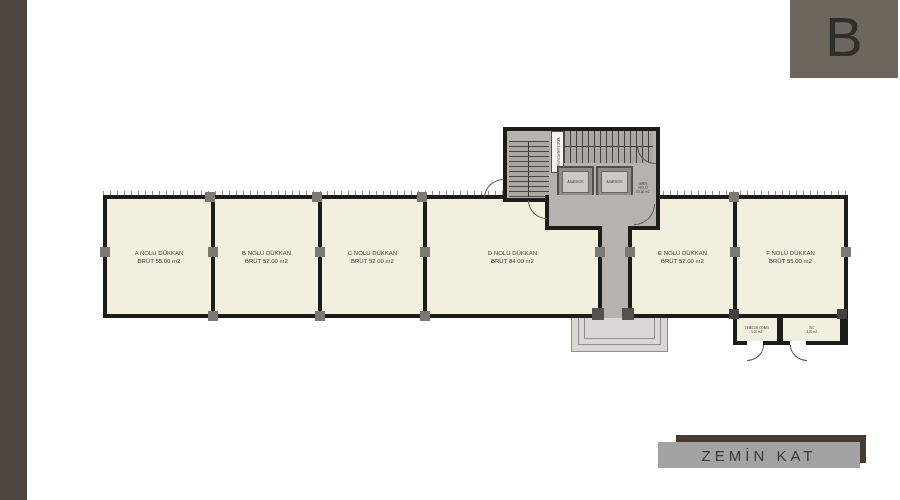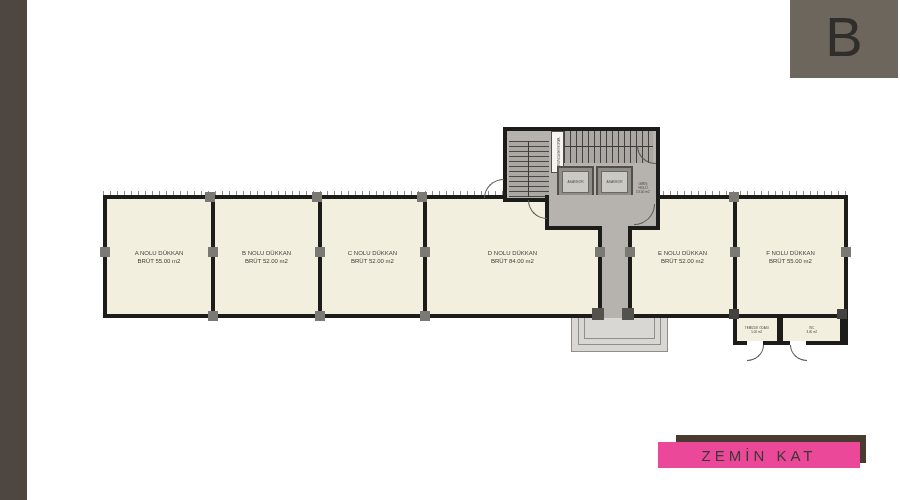--- a/index.html
+++ b/index.html
@@ -19,21 +19,21 @@
     display:flex;align-items:center;justify-content:center;
   }
   .block-badge span{
     font-size:56px;color:#2f2e2a;line-height:78px;transform:translateY(-2px);
   }
 
   
   .floor-plate{left:658px;top:435px;width:208px;height:34px;}
   .plate-back{position:absolute;left:18px;top:0;width:190px;height:28px;background:#4a3b30;}
   .plate-face{
-    position:absolute;left:0;top:7px;width:202px;height:26px;background:#ec4899;
+    position:absolute;left:0;top:7px;width:202px;height:26px;background:#a3a3a3;
     display:flex;align-items:center;justify-content:center;
   }
   .plate-face span{font-size:15px;letter-spacing:4px;color:#3b3935;}
 
   
   .strip{left:103px;top:195px;width:745px;height:123px;background:#1c1c1a;}
   .shop{
     position:absolute;top:4px;height:115px;background:#f2efde;
     display:flex;align-items:center;justify-content:center;
   }

